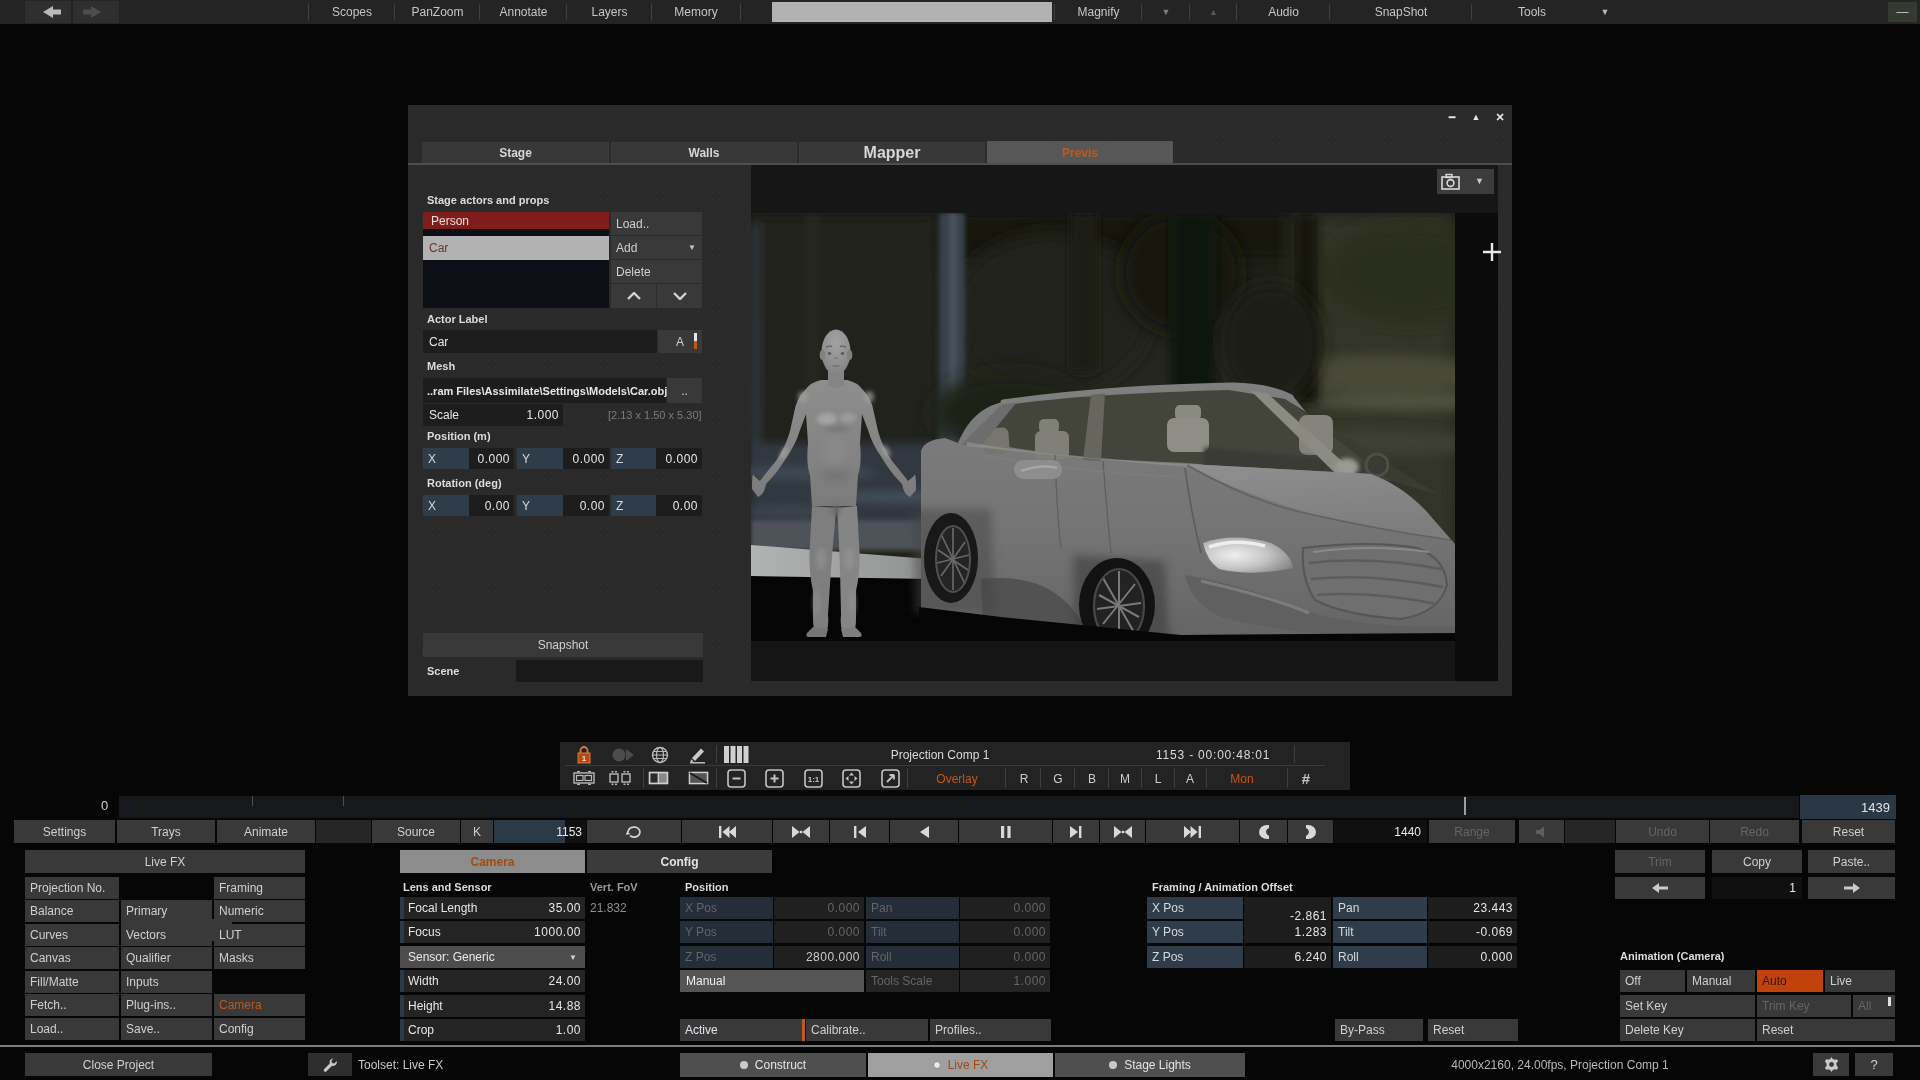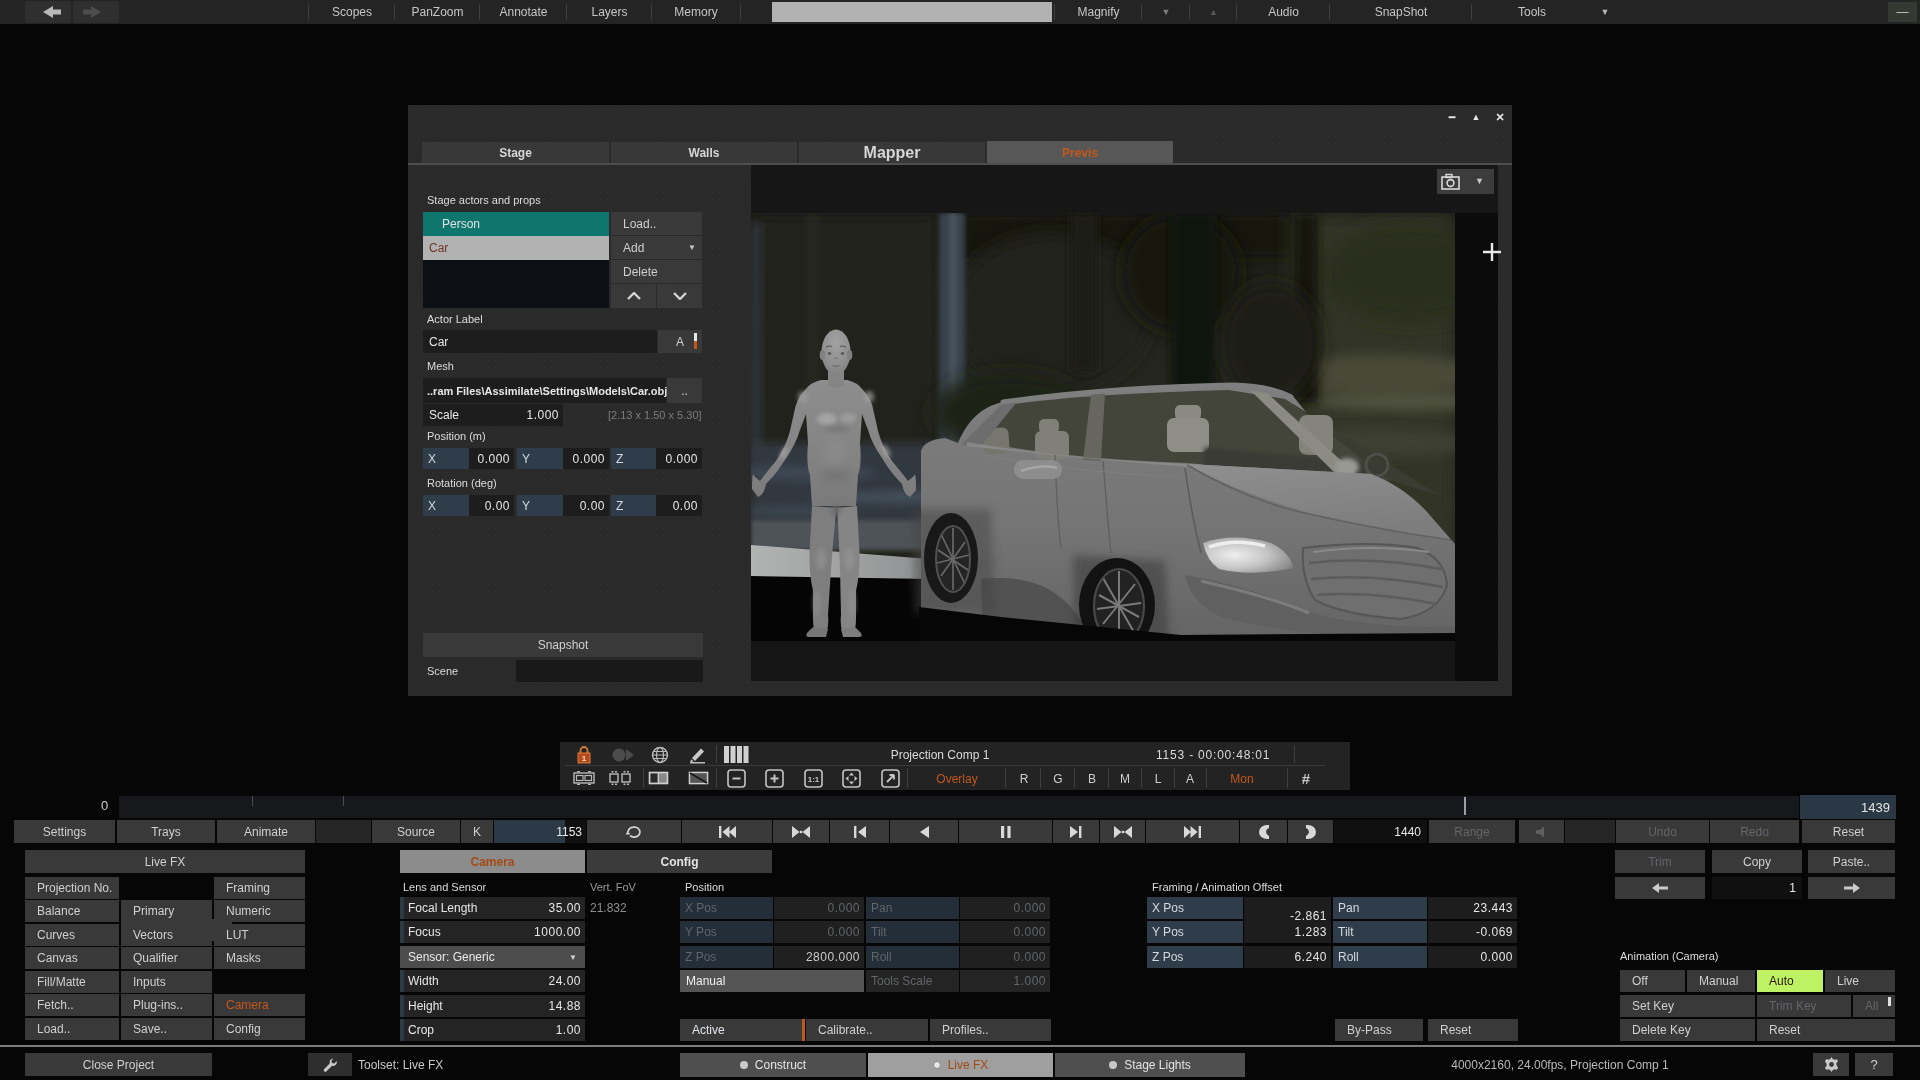--- a/index.html
+++ b/index.html
@@ -1,23 +1,23 @@
 <!DOCTYPE html>
 <html><head>
 <meta charset="utf-8">
 <style>
 html,body{margin:0;padding:0;background:#000;width:1920px;height:1080px;overflow:hidden}
 *{box-sizing:border-box;font-family:"Liberation Sans",sans-serif}
 .abs{position:absolute}
 #stage{position:relative;width:1920px;height:1080px;background:#060606;font-family:"Liberation Sans",sans-serif}
 .btn{position:absolute;background:#393939;color:#cfcfcf;font-size:12px;display:flex;align-items:center;justify-content:center}
-.btnl{position:absolute;background:#393939;color:#cfcfcf;font-size:12px;display:flex;align-items:center;justify-content:flex-start;padding-left:12px}
+.btnl{position:absolute;background:#393939;color:#cfcfcf;font-size:12px;display:flex;align-items:center;justify-content:flex-start;padding-left:5px}
 .fld{position:absolute;background:#1d1d1d;color:#e6e6e6;font-size:12px;display:flex;align-items:center}
 .blu{position:absolute;background:#2f3d4b;color:#d3d9de;font-size:12px;display:flex;align-items:center;padding-left:5px}
-.lbl{position:absolute;color:#dcdcdc;font-size:11px;font-weight:normal;white-space:nowrap}
+.lbl{position:absolute;color:#dcdcdc;font-size:11px;font-weight:bold;white-space:nowrap}
 .dim{color:#62656a!important}
 .val{justify-content:flex-end;padding-right:4px;letter-spacing:0.5px}
 .sep{position:absolute;background:#3f3f3f}
 .tbtxt{position:absolute;top:0;height:24px;display:flex;align-items:center;justify-content:center;color:#c6c6c6;font-size:12px}
 </style>
 </head>
 <body>
 <div id="stage">
 
 <div class="abs" style="left:0;top:0;width:1920px;height:24px;background:#242424"></div>
@@ -62,21 +62,21 @@
     </div>
 
 <div class="abs" style="left:422px;top:142px;width:187px;height:21px;background:#383838;color:#d6d6d6;font-size:12px;font-weight:bold;display:flex;align-items:center;justify-content:center">Stage</div>
 <div class="abs" style="left:611px;top:142px;width:186px;height:21px;background:#383838;color:#d6d6d6;font-size:12px;font-weight:bold;display:flex;align-items:center;justify-content:center">Walls</div>
 <div class="abs" style="left:799px;top:142px;width:186px;height:21px;background:#383838;color:#d6d6d6;font-size:16px;font-weight:bold;display:flex;align-items:center;justify-content:center">Mapper</div>
 <div class="abs" style="left:987px;top:141px;width:186px;height:23px;background:#575757;color:#c2571b;font-size:12px;font-weight:bold;display:flex;align-items:center;justify-content:center">Previs</div>
 <div class="abs" style="left:408px;top:163px;width:1104px;height:2px;background:#4e4e4e"></div>
 
 <div class="lbl" style="left:427px;top:194px">Stage actors and props</div>
 <div class="abs" style="left:423px;top:212px;width:186px;height:96px;background:#0c1016"></div>
-<div class="abs" style="left:423px;top:212px;width:186px;height:24px;background:#0f766e;color:#e2e2e2;font-size:12px;display:flex;align-items:center;padding-left:19px">Person</div>
+<div class="abs" style="left:423px;top:212px;width:186px;height:17px;background:#7f1d1d;color:#e2e2e2;font-size:12px;display:flex;align-items:center;padding-left:8px">Person</div>
 <div class="abs" style="left:423px;top:236px;width:186px;height:24px;background:#b2b2b2;color:#6b3826;font-size:12px;display:flex;align-items:center;padding-left:6px">Car</div>
 <div class="btnl" style="left:611px;top:212px;width:91px;height:23px">Load..</div>
 <div class="btnl" style="left:611px;top:236px;width:91px;height:23px">Add<span style="position:absolute;right:6px;font-size:8px;color:#c8c8c8">▼</span></div>
 <div class="btnl" style="left:611px;top:260px;width:91px;height:23px">Delete</div>
 <div class="btn" style="left:611px;top:284px;width:45px;height:24px">
       <svg width="14" height="8" viewBox="0 0 14 8">
         <path d="M1 7 L7 1 L13 7" fill="none" stroke="#d2d2d2" stroke-width="2.4"></path>
       </svg>
     </div>
 <div class="btn" style="left:657px;top:284px;width:45px;height:24px">
@@ -594,21 +594,21 @@
 <div class="abs" style="left:1712px;top:877px;width:90px;height:22px;background:#101010;color:#e8e8e8;font-size:12px;display:flex;align-items:center;justify-content:flex-end;padding-right:6px">1</div>
 <div class="btn" style="left:1808px;top:877px;width:87px;height:22px">
       <svg width="16" height="10" viewBox="0 0 16 10">
         <path d="M9 0 L16 5 L9 10 L9 6.5 L0 6.5 L0 3.5 L9 3.5 Z" fill="#c9c9c9"></path>
       </svg>
     </div>
 
 <div class="lbl" style="left:1620px;top:950px">Animation (Camera)</div>
 <div class="btnl" style="left:1620px;top:970px;width:65px;height:22px">Off</div>
 <div class="btnl" style="left:1687px;top:970px;width:68px;height:22px">Manual</div>
-<div class="btnl" style="left:1757px;top:970px;width:66px;height:22px;background:#bef264;color:#2a1607">Auto</div>
+<div class="btnl" style="left:1757px;top:970px;width:66px;height:22px;background:#c2410c;color:#2a1607">Auto</div>
 <div class="btnl" style="left:1825px;top:970px;width:70px;height:22px">Live</div>
 <div class="btnl" style="left:1620px;top:995px;width:135px;height:22px">Set Key</div>
 <div class="btnl dim" style="left:1757px;top:995px;width:94px;height:22px">Trim Key</div>
 <div class="btnl dim" style="left:1853px;top:995px;width:42px;height:22px">All</div>
 <div class="abs" style="left:1888px;top:997px;width:3px;height:9px;background:#e0e0e0"></div>
 <div class="btnl" style="left:1620px;top:1019px;width:135px;height:22px">Delete Key</div>
 <div class="btnl" style="left:1757px;top:1019px;width:138px;height:22px">Reset</div>
 
 <div class="abs" style="left:680px;top:1053px;width:186px;height:24px;background:#4f4f4f;color:#e3e3e3;font-size:12px;display:flex;align-items:center;justify-content:center"><span style="width:8px;height:8px;border-radius:50%;background:#c9c9c9;margin-right:7px;display:inline-block"></span>Construct</div>
 <div class="abs" style="left:868px;top:1053px;width:185px;height:24px;background:#9f9f9f;color:#a34a14;font-size:12px;display:flex;align-items:center;justify-content:center"><span style="width:8px;height:8px;border-radius:50%;background:#e8e8e8;border:1px solid #888;margin-right:7px;display:inline-block"></span>Live FX</div>

